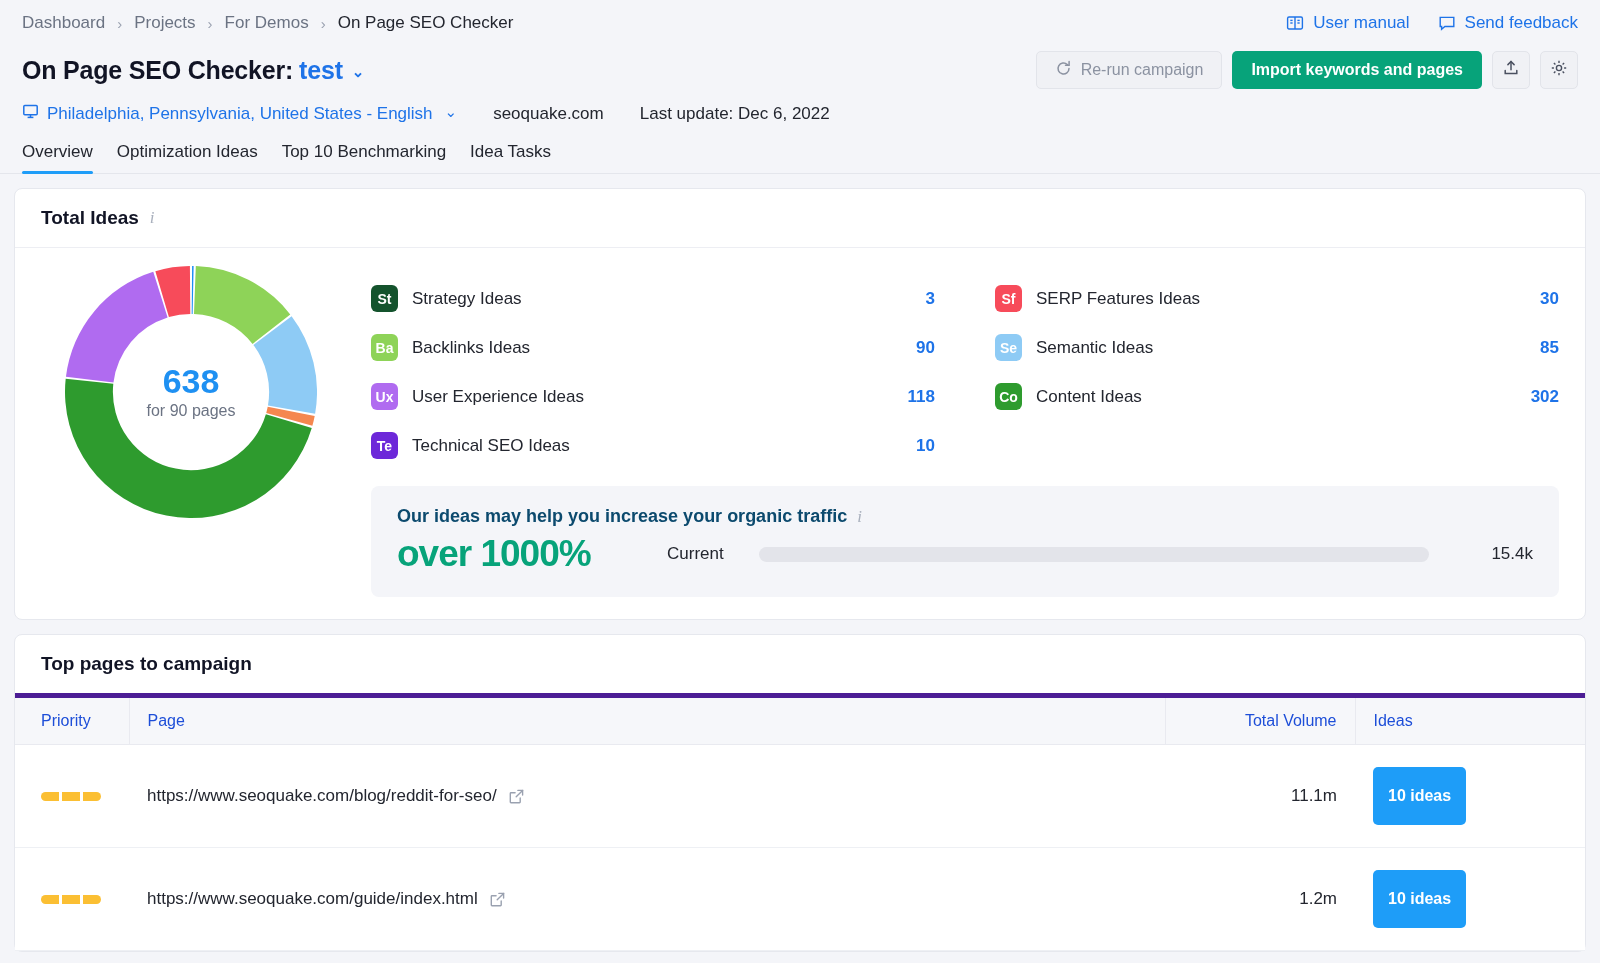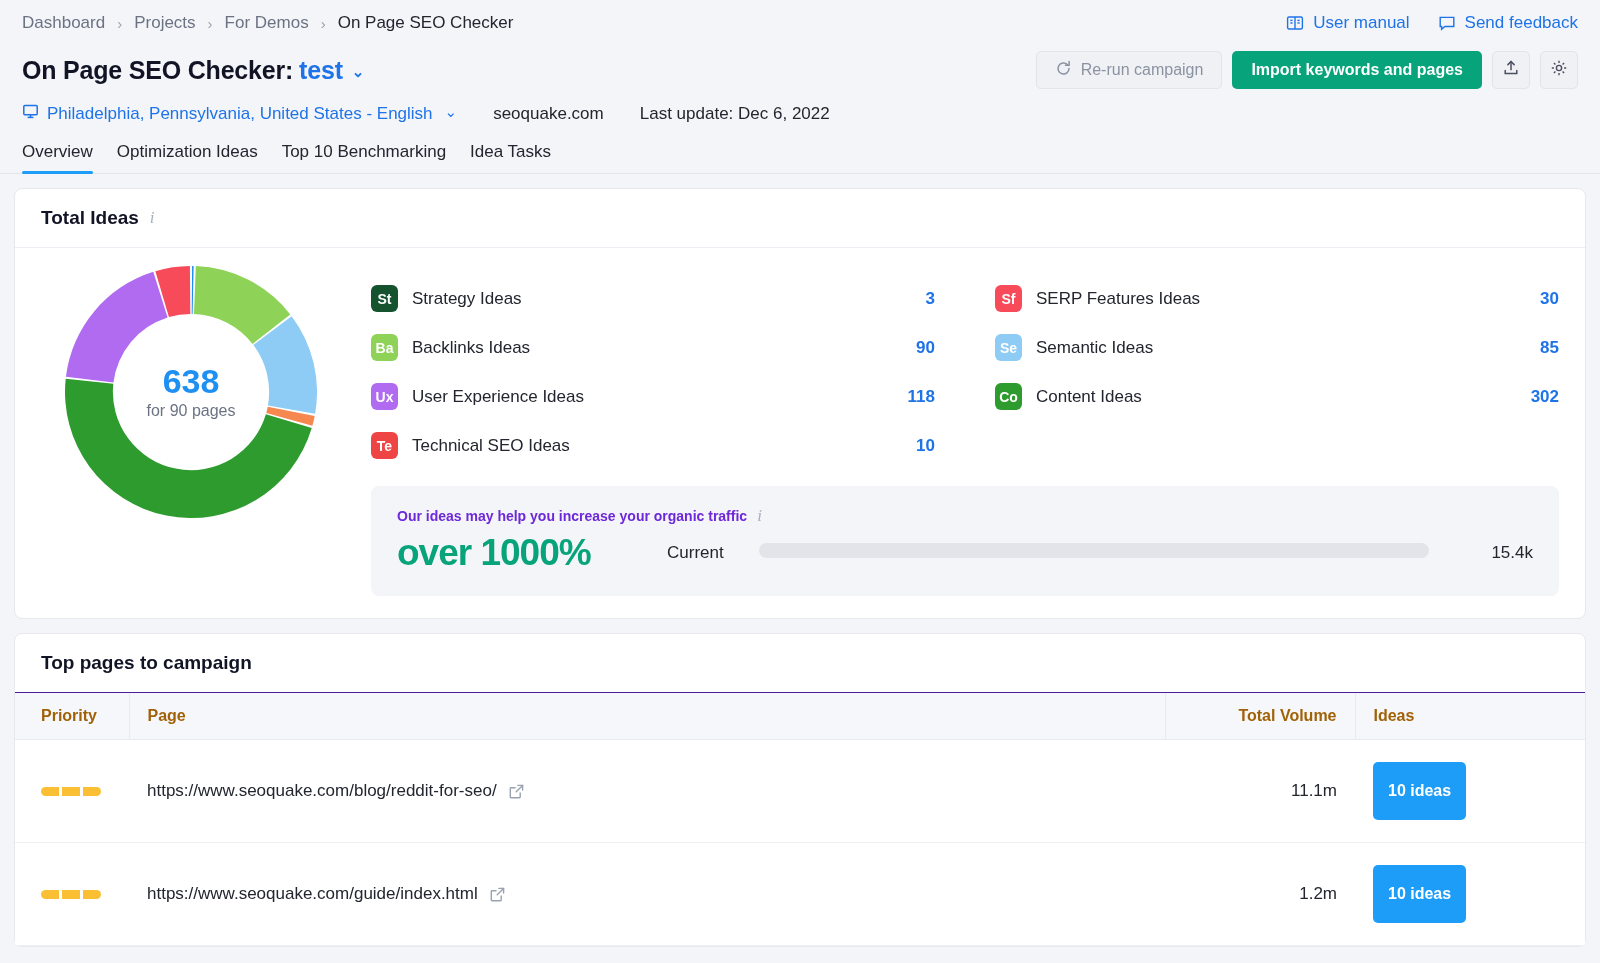--- a/index.html
+++ b/index.html
@@ -154,47 +154,47 @@
   .lg-val { font-size: 17px; font-weight: bold; color: #1e73e8; }
 
   
   .traffic {
     background: #f4f5f9; border-radius: 8px;
     margin: 16px 0 0 30px; padding: 20px 26px 22px 26px;
   }
   .traffic-head {
     display: flex; align-items: center; gap: 10px; margin-bottom: 6px;
   }
-  .traffic-title { font-size: 14px; font-weight: bold; color: #6d28d9; }
+  .traffic-title { font-size: 18px; font-weight: bold; color: #0c4a6e; }
   .traffic-body { display: flex; align-items: center; }
   .pct {
     font-size: 37px; font-weight: bold; color: #07a37a;
     width: 270px; flex: 0 0 270px; letter-spacing: -1px;
   }
   .bars { flex: 1; display: flex; flex-direction: column; gap: 13px; }
-  .bar-row { display: flex; align-items: flex-start; }
+  .bar-row { display: flex; align-items: center; }
   .bar-label {
     font-size: 17px; color: #23262f; width: 92px; flex: 0 0 92px;
   }
   .bar-track {
     flex: 1; height: 15px; border-radius: 8px; background: #e3e4ea;
     overflow: hidden; position: relative;
   }
   .bar-fill { height: 100%; border-radius: 8px; background: #1e9df8; }
   .bar-val {
     font-size: 17px; color: #23262f; width: 86px; flex: 0 0 86px;
     text-align: right; padding-left: 18px; box-sizing: content-box;
   }
 
   
   .tbl { width: 100%; border-collapse: collapse; table-layout: fixed; }
   .tbl thead th {
-    background: #f6f7fa; font-size: 16px; font-weight: bold; color: #a16207;
+    background: #f6f7fa; font-size: 16px; font-weight: normal; color: #1d4ed8;
     padding: 14px 18px; text-align: left;
-    border-top: 1px solid #4c1d95; border-bottom: 1px solid #e9eaf0;
+    border-top: 5px solid #4c1d95; border-bottom: 1px solid #e9eaf0;
   }
   .tbl thead th.c-prio { width: 114px; padding-left: 26px; }
   .tbl thead th.c-page { border-left: 1px solid #e9eaf0; }
   .tbl thead th.c-vol {
     width: 190px; text-align: right; border-left: 1px solid #e9eaf0;
   }
   .tbl thead th.c-ideas { width: 230px; border-left: 1px solid #e9eaf0; }
   .tbl tbody td {
     padding: 22px 18px; font-size: 17px; color: #23262f;
     border-bottom: 1px solid #eef0f4; background: #fff;
@@ -351,21 +351,21 @@
               <span class="lg-badge" style="background: rgb(142, 211, 88);">Ba</span>
               <span class="lg-label">Backlinks Ideas</span>
               <span class="lg-val">90</span>
             </div>
             <div class="legend-row">
               <span class="lg-badge" style="background: rgb(176, 107, 240);">Ux</span>
               <span class="lg-label">User Experience Ideas</span>
               <span class="lg-val">118</span>
             </div>
             <div class="legend-row">
-              <span class="lg-badge" style="background: #ef4444;">Te</span>
+              <span class="lg-badge" style="background: #6d28d9;">Te</span>
               <span class="lg-label">Technical SEO Ideas</span>
               <span class="lg-val">10</span>
             </div>
           </div>
 
           <div class="legend-col">
             <div class="legend-row">
               <span class="lg-badge" style="background: rgb(247, 75, 90);">Sf</span>
               <span class="lg-label">SERP Features Ideas</span>
               <span class="lg-val">30</span>

